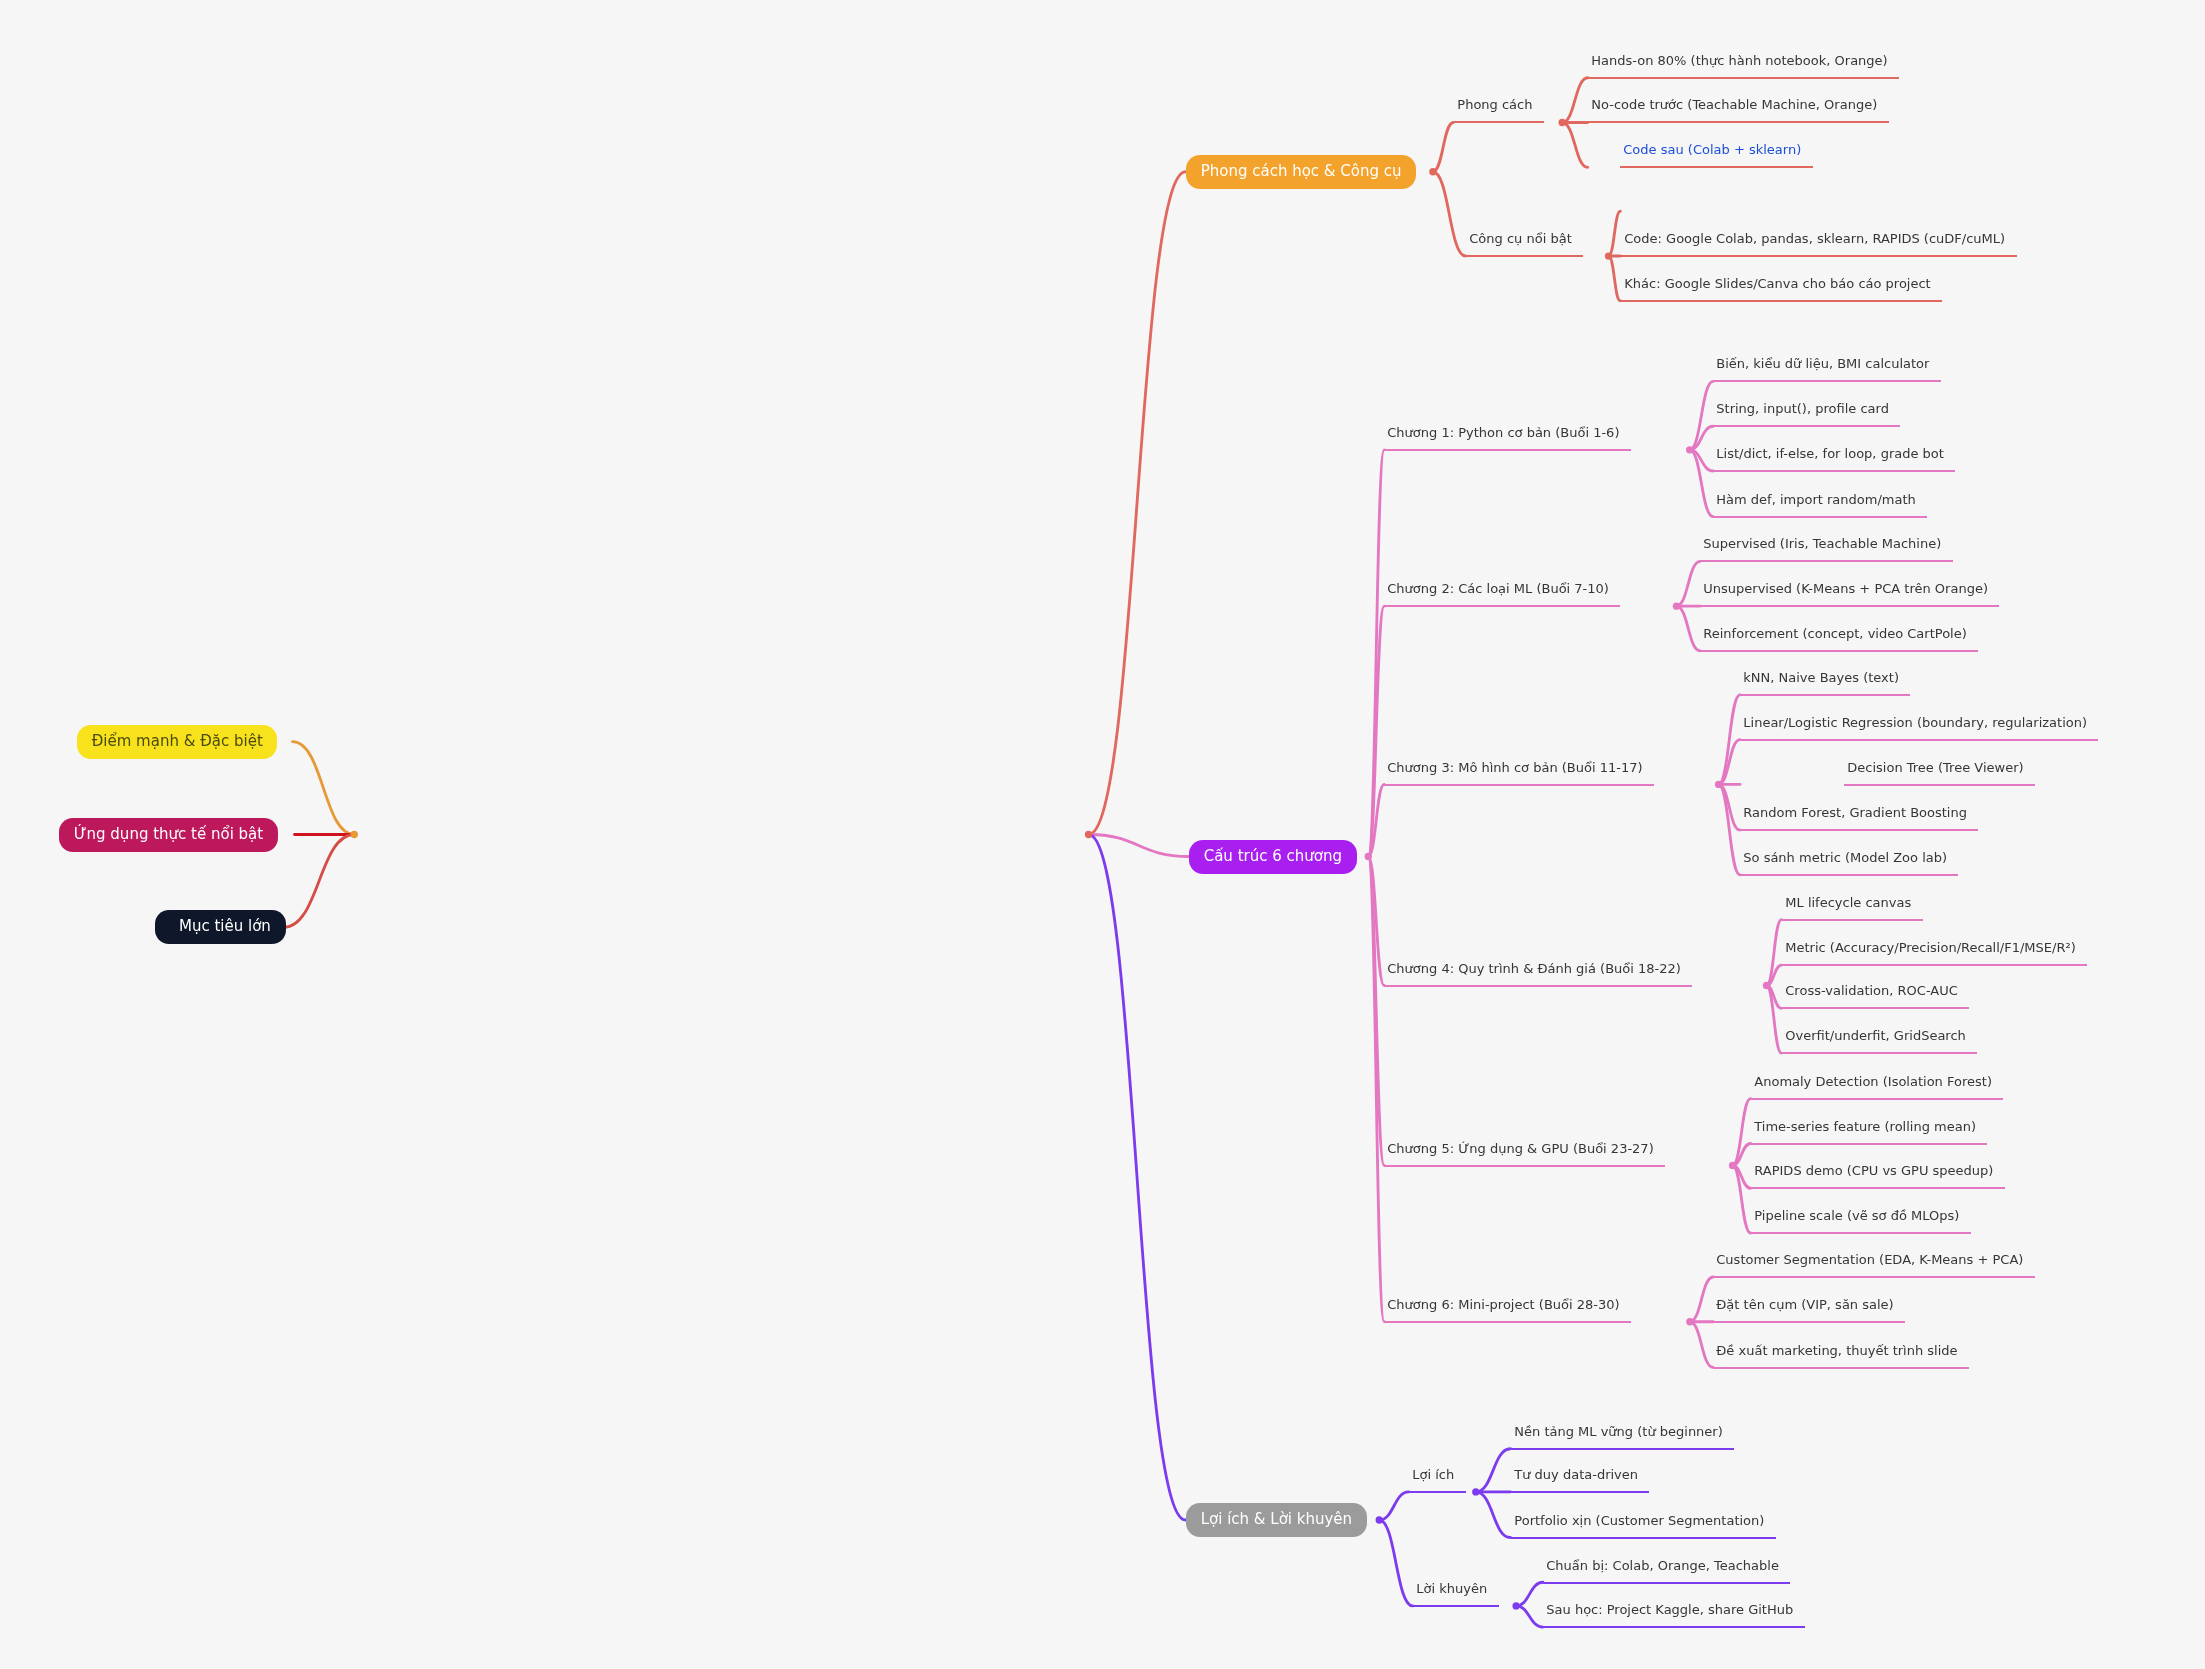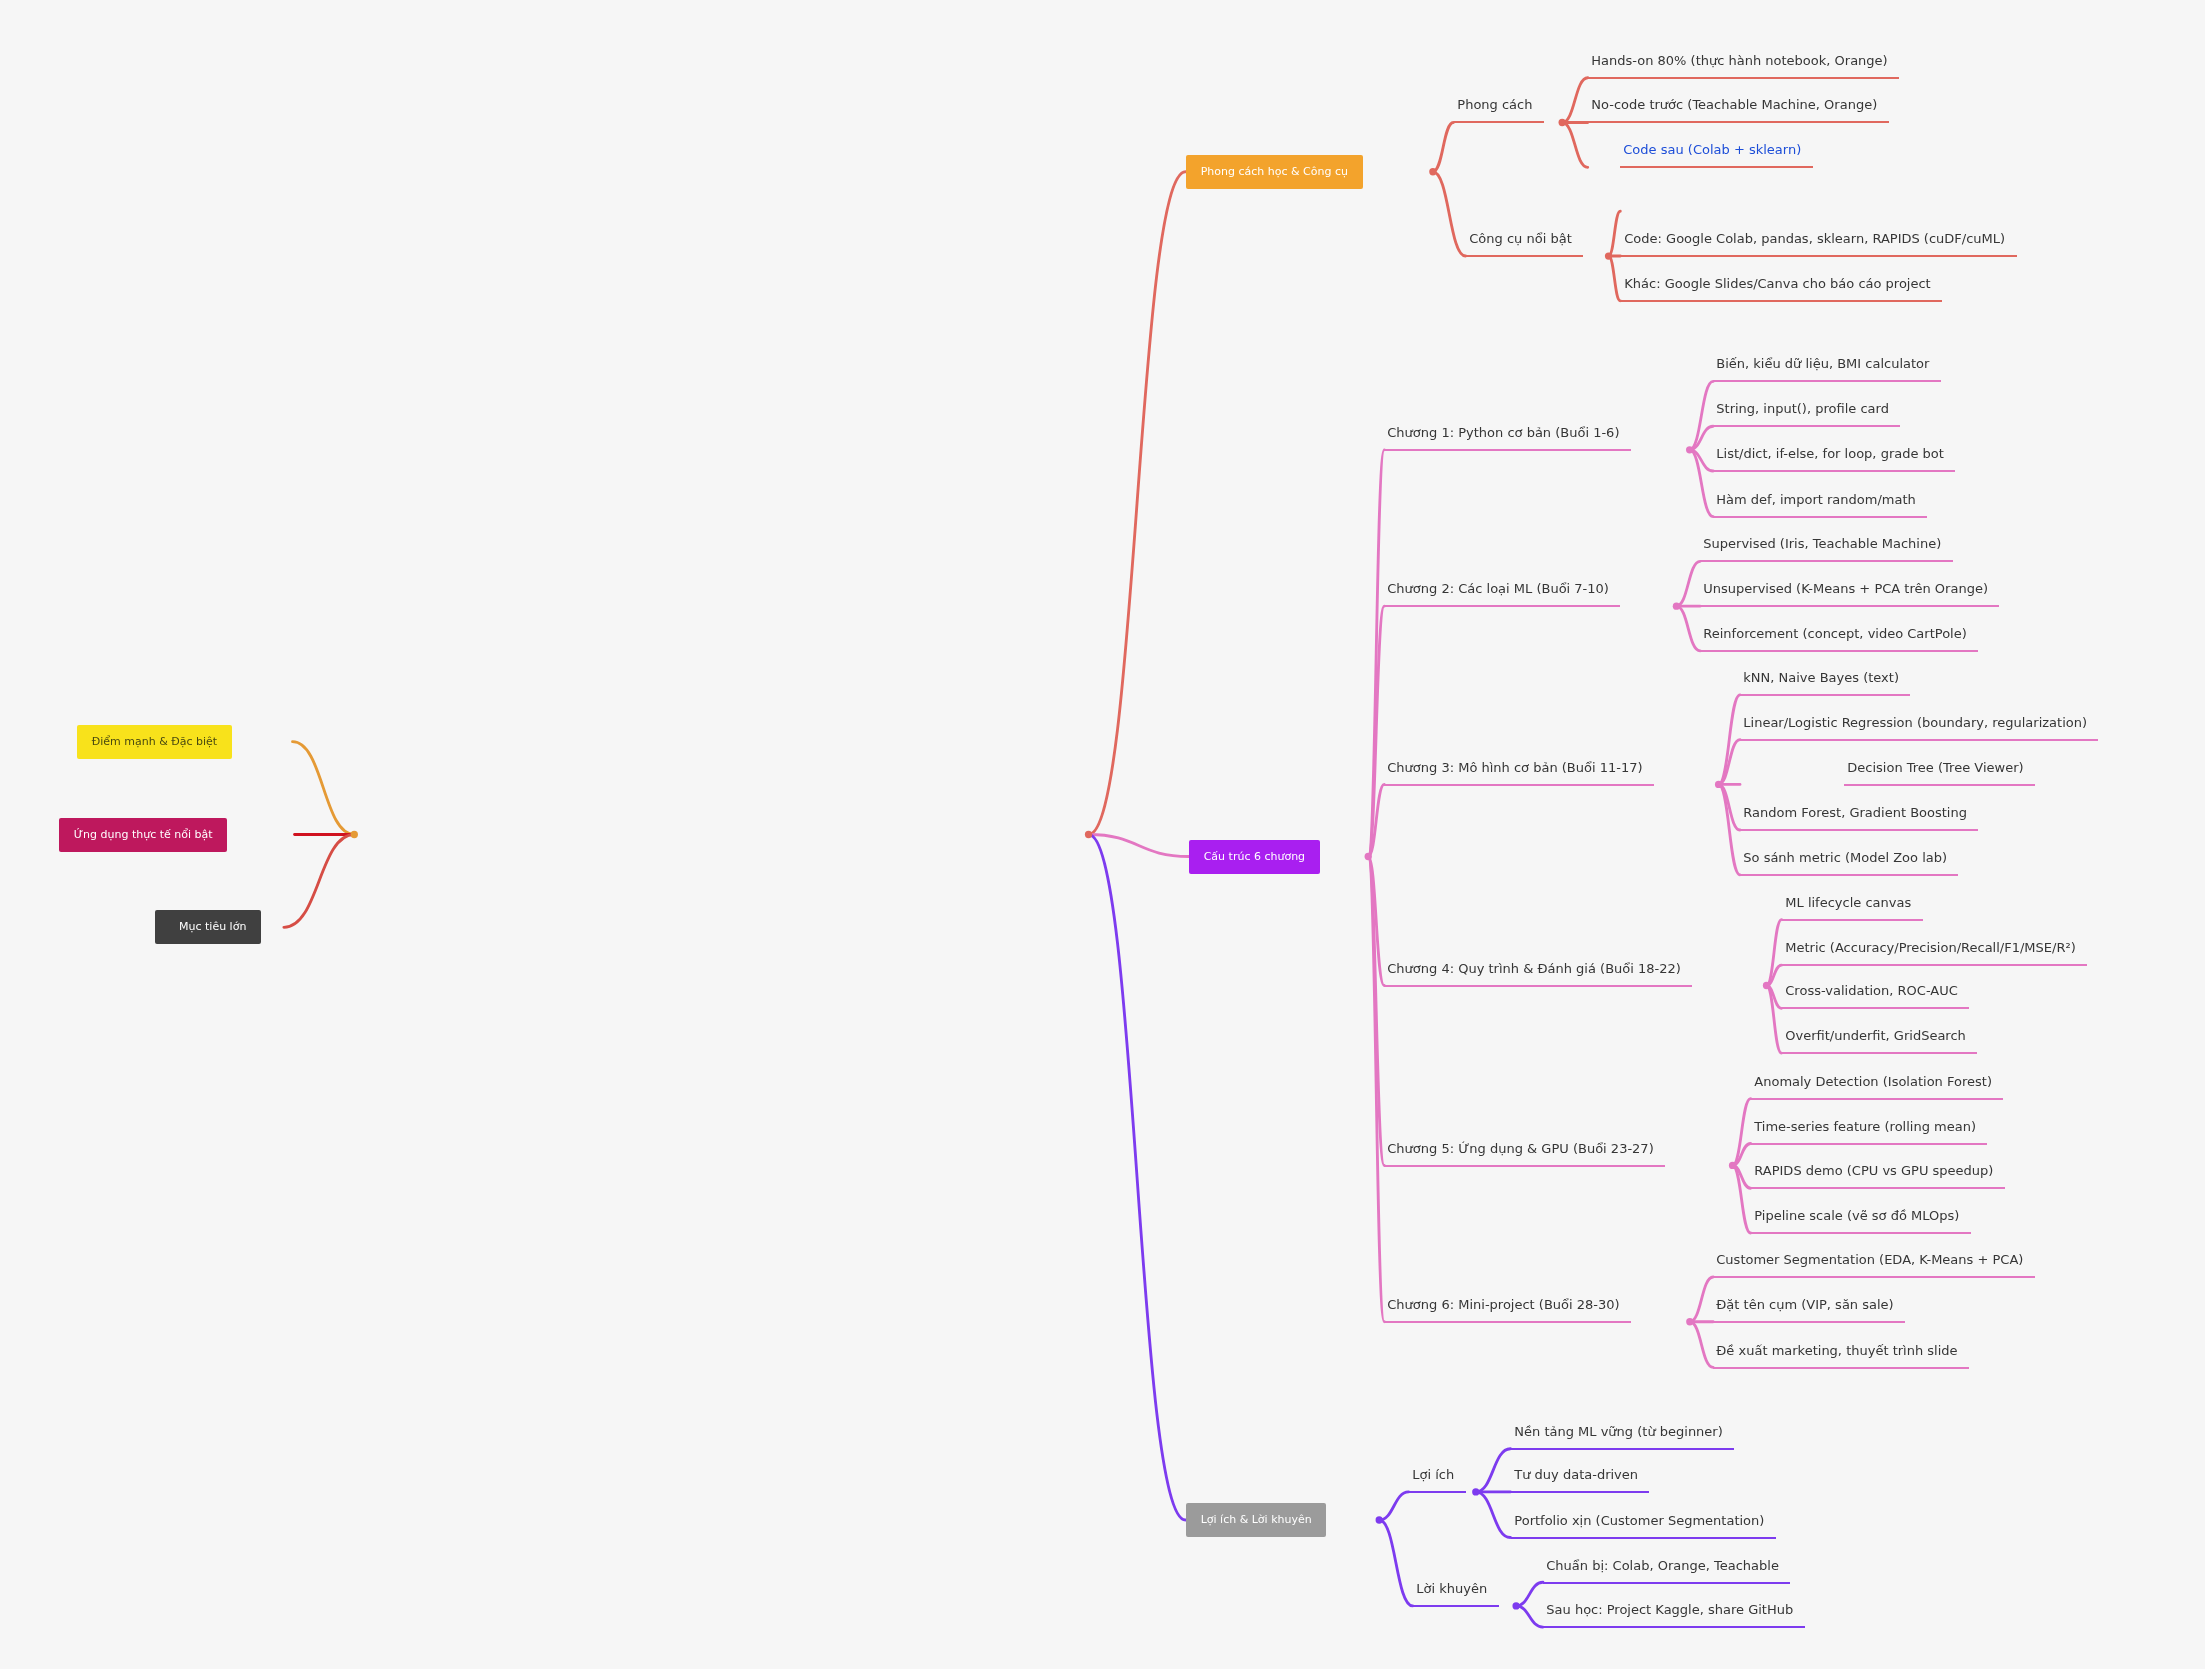--- a/index.html
+++ b/index.html
@@ -2,22 +2,22 @@
 <html lang="vi" style="font-size:13px"><head>
 <meta charset="utf-8">
 <style>
   * { margin:0; padding:0; box-sizing:border-box; }
   html,body { width:2205px; height:1669px; }
   body { font-family:"DejaVu Sans","Liberation Sans",sans-serif; }
   #map { position:relative; width:2205px; height:1669px; overflow:hidden; }
   #edges { position:absolute; left:0; top:0; }
   .box {
     position:absolute; white-space:nowrap; color:#ffffff;
-    font-size:11px; line-height:19.5px; padding:7.3px 14.7px;
-    border-radius:2px; cursor:pointer;
+    font-size:15px; line-height:19.5px; padding:7.3px 14.7px;
+    border-radius:14px; cursor:pointer;
   }
   .root {
     font-size:22px; line-height:26px; padding:9.8px 21px;
     border-radius:13px; font-weight:500;
   }
   .tnode {
     position:absolute; white-space:nowrap;
     font-size:13px; line-height:22px;
     padding:0 11.4px 4.9px 3.3px;
     border-bottom:2.4px solid #cccccc; cursor:pointer;
@@ -91,21 +91,21 @@
       <circle cx="2127.875" cy="1431.5" r="4.5" fill="#e377c2"></circle>
       <circle cx="2075.40625" cy="1623.5" r="4.5" fill="#e377c2"></circle>
       <circle cx="1693.875" cy="1867" r="4.5" fill="#7d3bef"></circle>
       <circle cx="1812.53125" cy="1832.5" r="4.5" fill="#7d3bef"></circle>
       <circle cx="1862.046875" cy="1972.5" r="4.5" fill="#7d3bef"></circle>
     </svg>
 
 
   <div class="box" style="left: 77px; top: 725px; background: rgb(248, 226, 27); color: rgb(74, 74, 16);">Điểm mạnh &amp; Đặc biệt</div>
   <div class="box" style="left: 59px; top: 818px; background: #be185d;">Ứng dụng thực tế nổi bật</div>
-  <div class="box" style="left: 155px; top: 910px; background: #404040; padding-left: 24px;">Mục tiêu lớn</div>
+  <div class="box" style="left: 155px; top: 910px; background: #0f172a; padding-left: 24px;">Mục tiêu lớn</div>
 
   <div class="box" id="n-top" style="left: 1186px; top: 155px; background: rgb(243, 163, 44);">Phong cách học &amp; Công cụ</div>
 
   <div class="tnode" id="n-top-g0" style="left: 1454px; top: 94px; color: rgb(54, 54, 54); border-bottom-color: rgb(224, 104, 94);">Phong cách</div>
   <div class="tnode" style="left: 1588px; top: 50px; color: rgb(54, 54, 54); border-bottom-color: rgb(224, 104, 94);">Hands-on 80% (thực hành notebook, Orange)</div>
   <div class="tnode" style="left: 1588px; top: 94px; color: rgb(54, 54, 54); border-bottom-color: rgb(224, 104, 94);">No-code trước (Teachable Machine, Orange)</div>
   <div class="tnode" style="left: 1588px; top: 139px; color: #1d4ed8; border-bottom-color: rgb(224, 104, 94); margin-left: 32px;">Code sau (Colab + sklearn)</div>
 
   <div class="tnode" id="n-top-g1" style="left: 1466px; top: 228px; color: rgb(54, 54, 54); border-bottom-color: rgb(224, 104, 94);">Công cụ nổi bật</div>
   <div class="tnode" style="left: 1621px; top: 228px; color: rgb(54, 54, 54); border-bottom-color: rgb(224, 104, 94);">Code: Google Colab, pandas, sklearn, RAPIDS (cuDF/cuML)</div>

